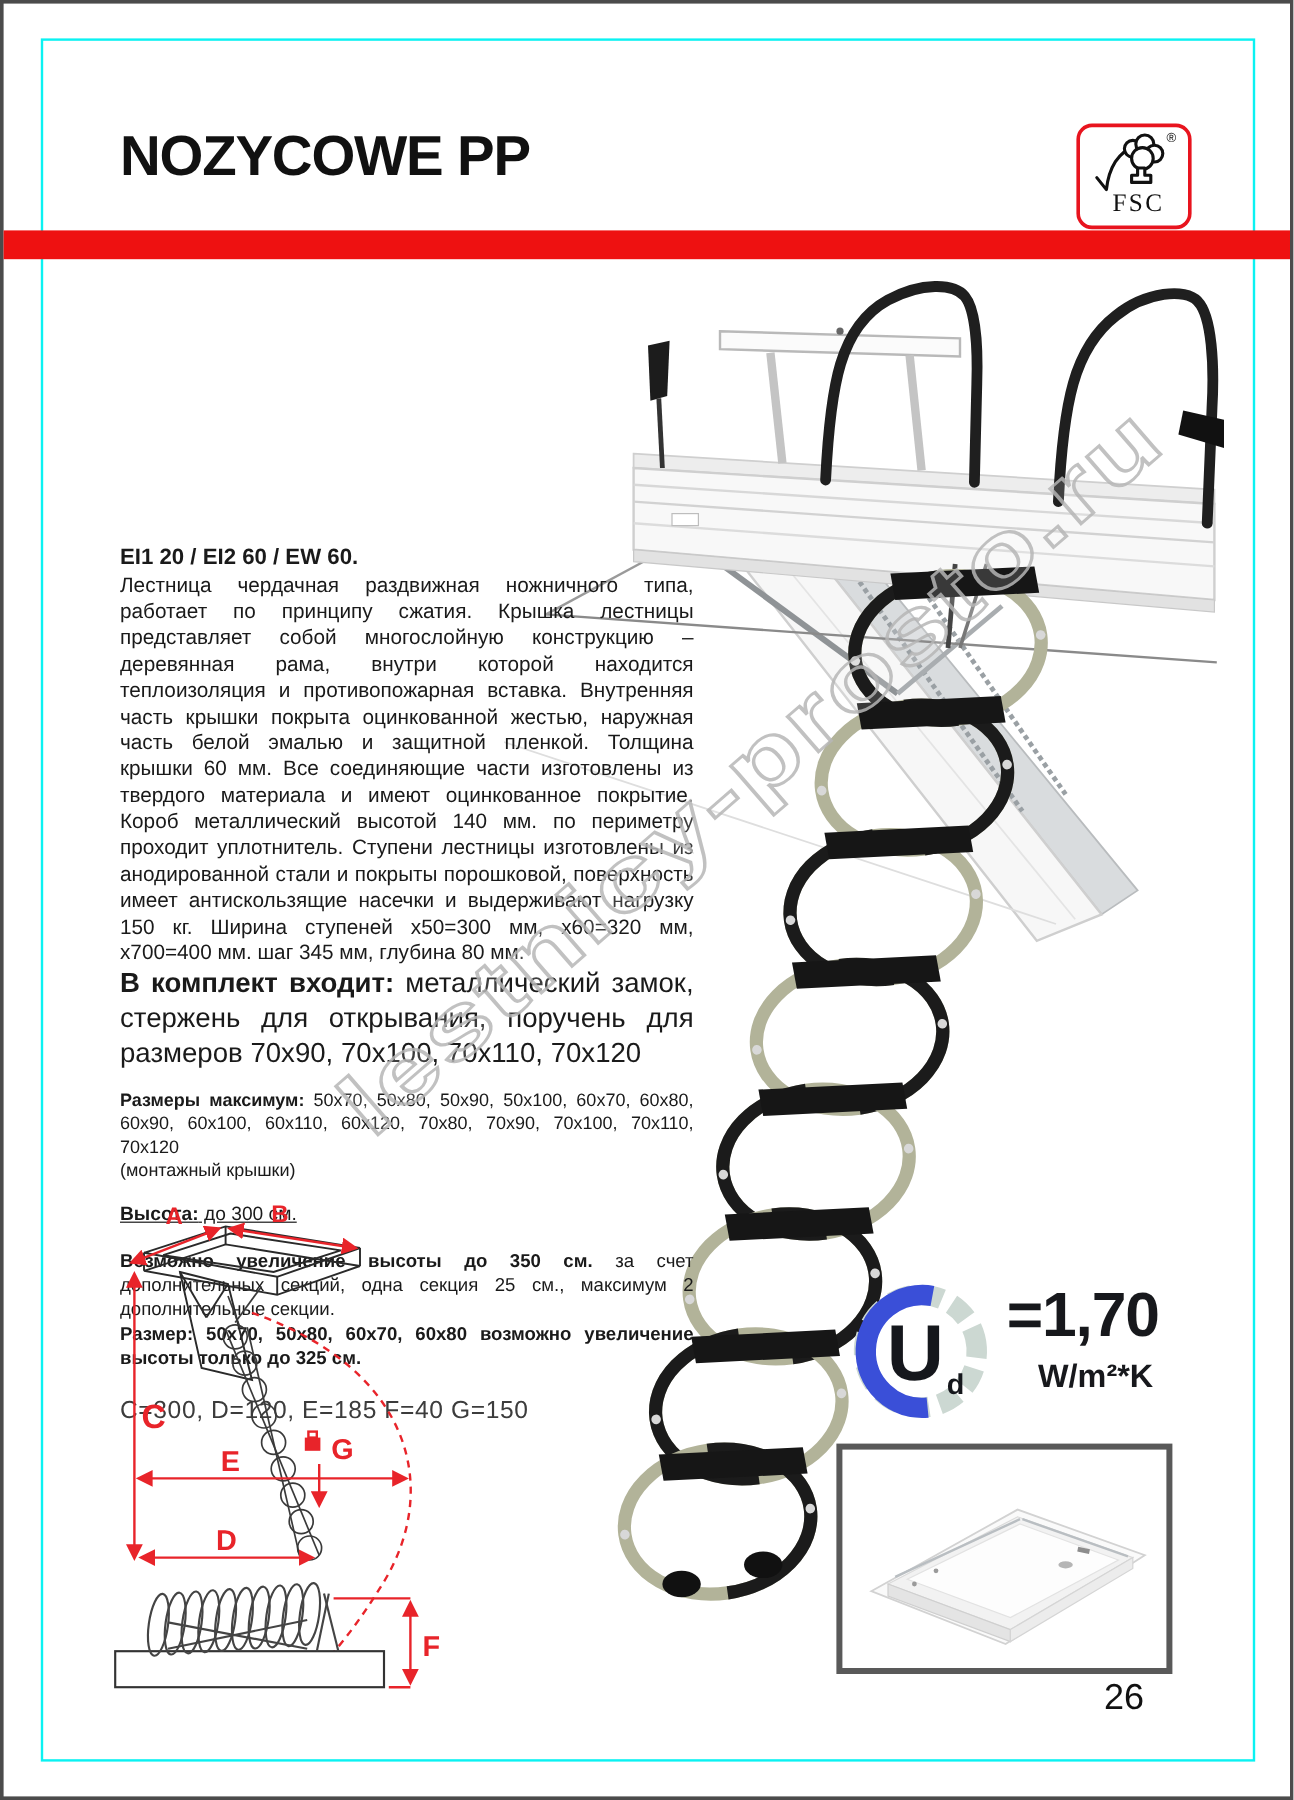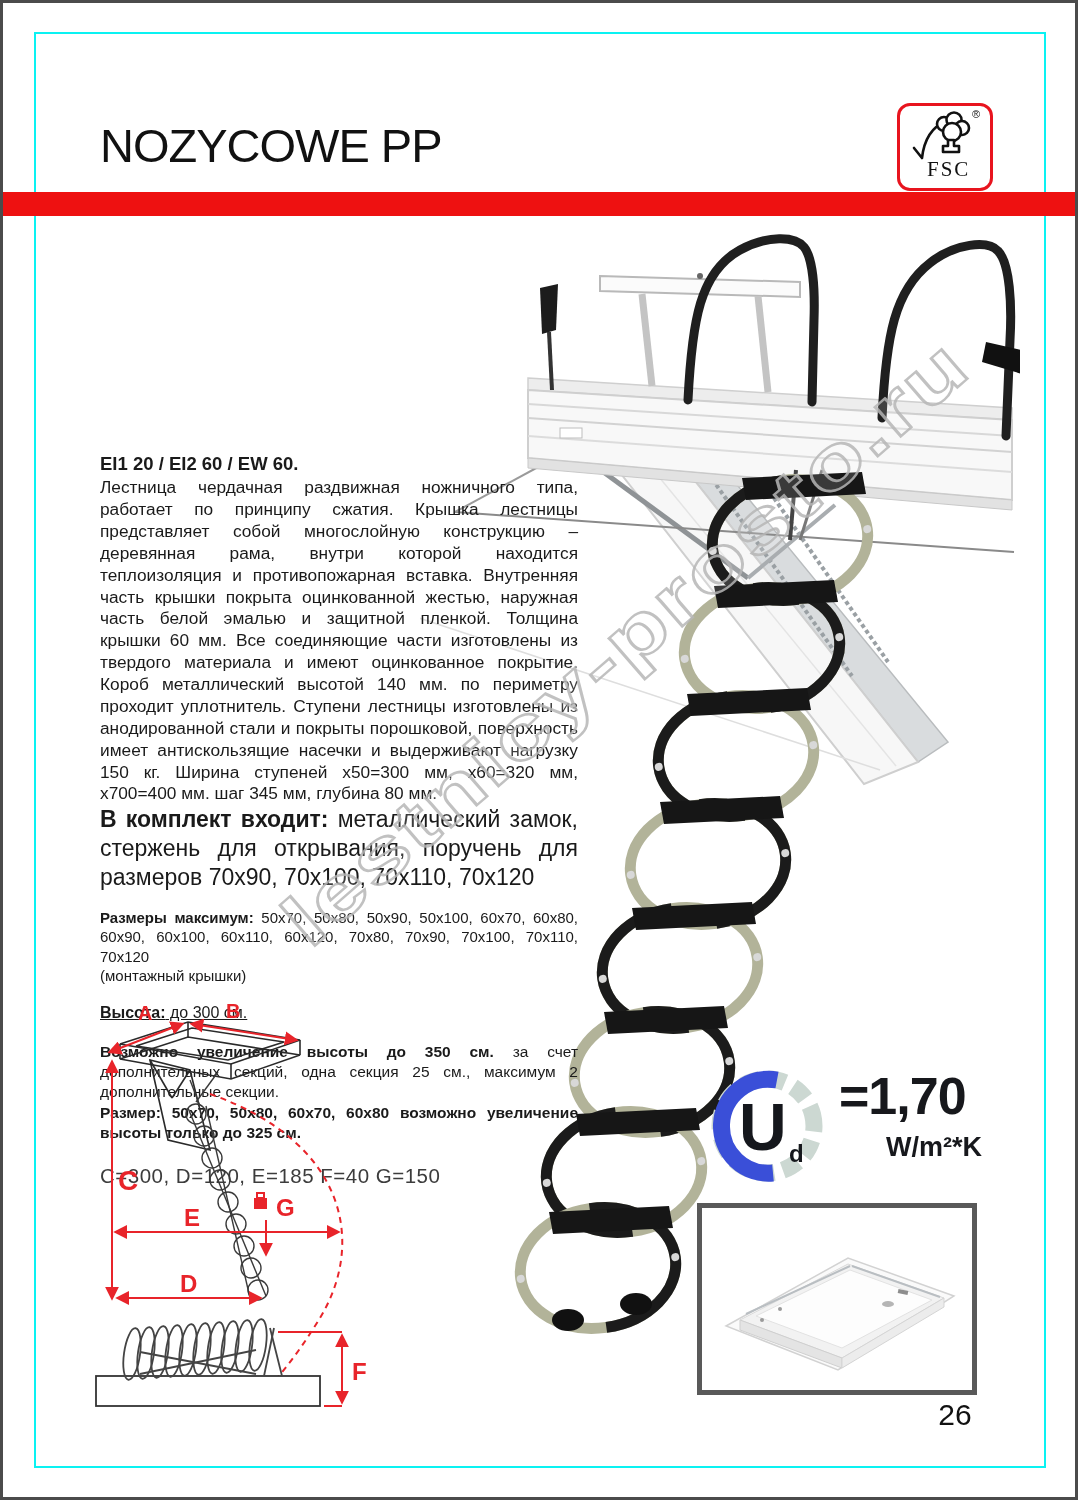--- a/index.html
+++ b/index.html
@@ -1,39 +1,39 @@
 <!DOCTYPE html>
 <html><head>
 <meta charset="utf-8">
 <style>
   html,body{margin:0;padding:0;}
   body{width:1078px;height:1500px;background:#ffffff;font-family:"Liberation Sans",sans-serif;position:relative;overflow:hidden;}
   .outer-frame{position:absolute;left:0;top:0;width:1072px;height:1494px;border:3px solid #4b4b4b;z-index:1;}
   .cyan-border{position:absolute;left:34px;top:32px;width:1008px;height:1432px;border:2px solid #0af2f2;z-index:2;}
   .red-bar{position:absolute;left:3px;top:192px;width:1072px;height:24px;background:#ee1111;z-index:4;}
-  .page-title{position:absolute;left:100px;top:118px;font-size:47px;font-weight:normal;color:#111;letter-spacing:-1px;z-index:5;}
+  .page-title{position:absolute;left:100px;top:102px;font-size:47px;font-weight:bold;color:#111;letter-spacing:-1px;z-index:5;}
   .fsc-box{position:absolute;left:897px;top:103px;width:90px;height:82px;border:3px solid #e8141e;border-radius:13px;background:#fff;z-index:5;}
   .fsc-box svg{display:block;}
   .photo-svg{position:absolute;left:420px;top:222px;width:600px;height:1150px;z-index:3;pointer-events:none;}
   .textcol{position:absolute;left:100px;top:430px;width:478px;z-index:6;color:#1a1a1a;}
   .textcol p{margin:0;}
   .desc-head{font-size:18.5px;font-weight:bold;line-height:1.22;}
   .desc-body{font-size:17.3px;line-height:1.265;text-align:justify;margin-top:2px !important;}
   .desc-kit{font-size:23px;line-height:1.265;text-align:justify;}
   .desc-sizes{font-size:15px;line-height:1.3;margin-top:15px !important;text-align:justify;}
   .desc-height{font-size:16px;margin-top:18px !important;text-decoration:underline;}
   .desc-ext{font-size:15.5px;line-height:1.32;margin-top:20px !important;text-align:justify;}
   .desc-dims{font-size:20.5px;margin-top:20px !important;color:#3c3c3c;letter-spacing:0.5px;}
   .tech-svg{position:absolute;left:88px;top:1002px;width:292px;height:424px;z-index:6;}
   .ubadge{position:absolute;left:703px;top:1058px;width:320px;height:140px;z-index:6;}
   .ubadge .gauge{position:absolute;left:0;top:0;}
   .ubadge .uval{position:absolute;left:136px;top:8px;font-size:52px;font-weight:bold;color:#17181c;letter-spacing:-1px;text-align:center;}
-  .ubadge .uunit{position:absolute;left:183px;top:74px;font-size:27px;font-weight:bold;color:#17181c;}
+  .ubadge .uunit{position:absolute;left:162px;top:74px;font-size:27px;font-weight:bold;color:#17181c;}
   .product-box{position:absolute;left:697px;top:1203px;width:270px;height:182px;border:5px solid #595959;background:#fff;z-index:6;}
-  .page-number{position:absolute;left:920px;top:1398px;width:70px;text-align:center;font-size:30px;color:#111;z-index:6;}
+  .page-number{position:absolute;left:920px;top:1398px;width:70px;text-align:left;font-size:30px;color:#111;z-index:6;}
   .watermark-svg{position:absolute;left:240px;top:270px;width:830px;height:760px;z-index:7;pointer-events:none;opacity:0.85;}
   .wm-text{font-family:"Liberation Sans",sans-serif;font-weight:bold;font-size:74px;fill:rgba(255,255,255,0.18);stroke:#b7b7b7;stroke-width:2.4px;letter-spacing:2px;}
 </style>
 </head>
 <body>
 
 <div class="outer-frame"></div>
 <div class="cyan-border"></div>
 
 <div class="page-title">NOZYCOWE PP</div>

